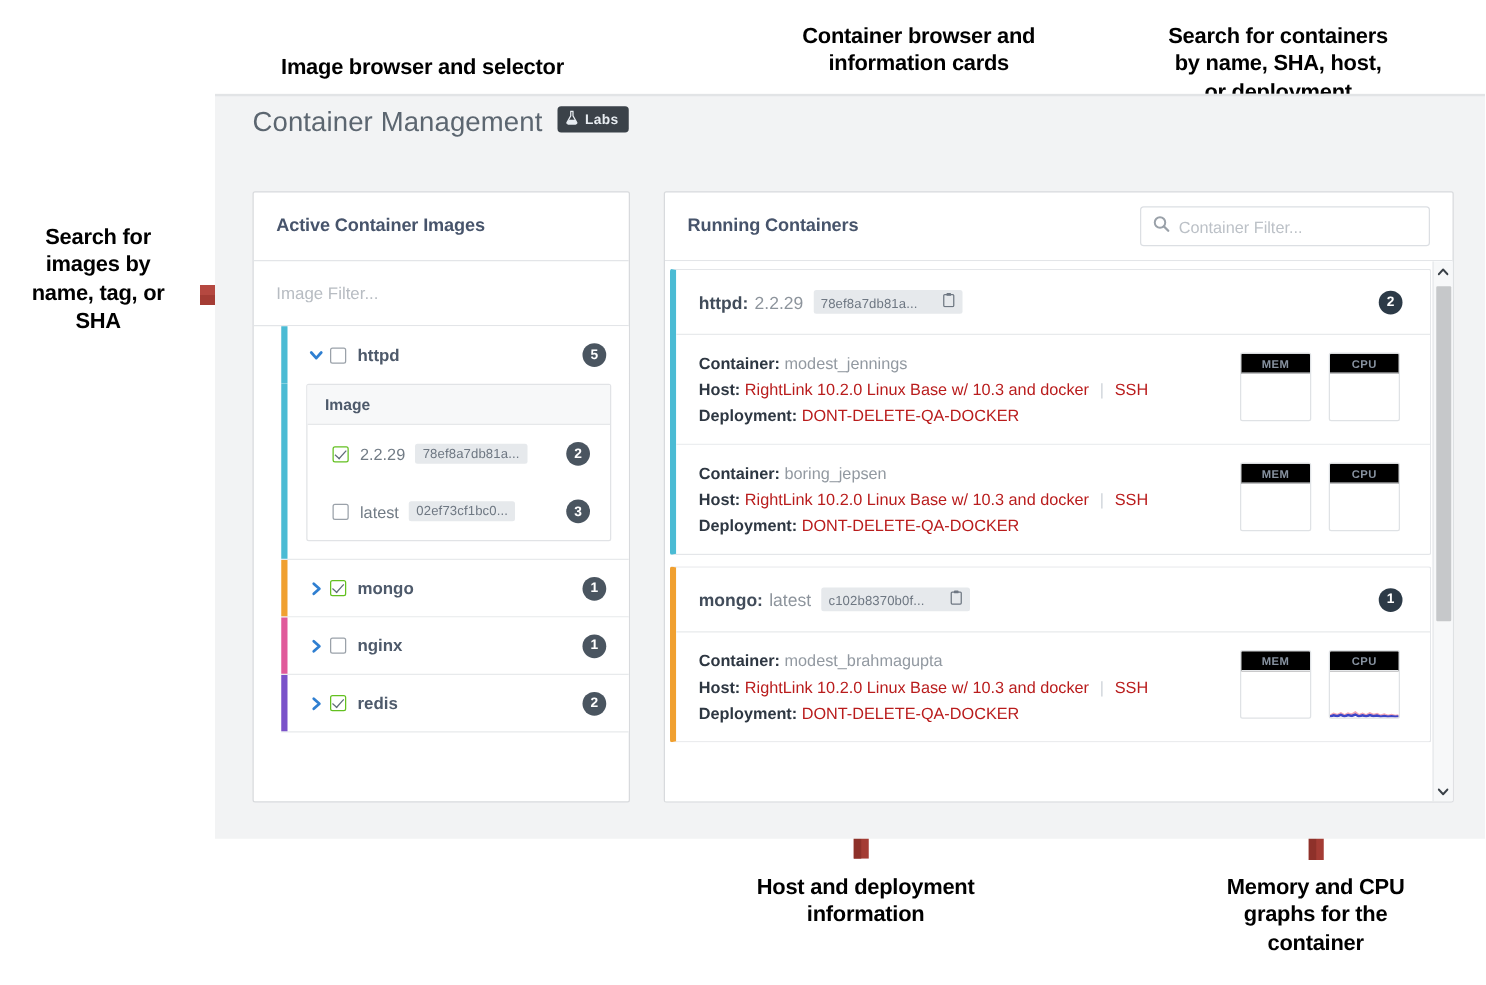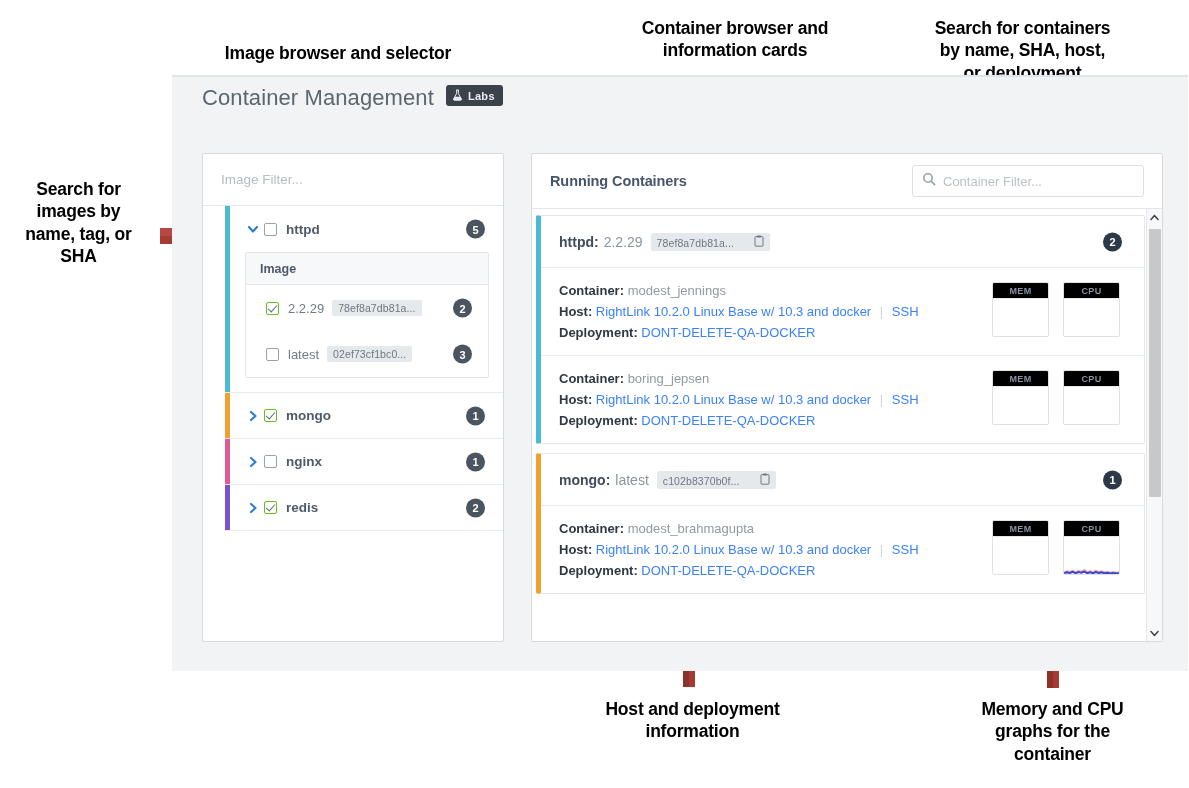--- a/index.html
+++ b/index.html
@@ -249,21 +249,21 @@
   .cont-row {
     position: relative;
     padding: 12px 0 12px 18px;
     min-height: 84px;
     border-bottom: 1px solid #eceef0;
   }
   .cont-row:last-child { border-bottom: none; }
   .info-line { font-size: 13px; line-height: 21px; color: #3d4651; }
   .info-label { font-weight: bold; color: #2e3742; }
   .info-val { color: #9299a1; }
-  .link { color: #3b82f6; text-decoration: none; }
+  .link { color: #b91c1c; text-decoration: none; }
   .sep { color: #cfd4d9; margin: 0 5px; }
 
   .graphs {
     position: absolute; right: 24px; top: 14px;
     display: flex; gap: 14px;
   }
   .graph-box {
     width: 57px; height: 55px;
     border: 1px solid #dfe2e5;
     border-radius: 2px;
@@ -367,20 +367,23 @@
             <path d="M4.2 1 L6.8 1 M4.6 1 L4.6 4.6 L1.6 10 A0.9 0.9 0 0 0 2.4 11.2 L8.6 11.2 A0.9 0.9 0 0 0 9.4 10 L6.4 4.6 L6.4 1" fill="none" stroke="#e8edf2" stroke-width="1"></path>
             <path d="M3.1 7.8 L7.9 7.8 L9.4 10 A0.9 0.9 0 0 1 8.6 11.2 L2.4 11.2 A0.9 0.9 0 0 1 1.6 10 Z" fill="#e8edf2"></path>
           </svg>
         </span>
         <span class="labs-text">Labs</span>
       </span>
     </div>
 
     <div class="panel" id="images-panel">
 
+      <div class="panel-head">
+        <span class="panel-title">Active Container Images</span>
+      </div>
 
       <div id="image-filter-row">
         <input id="image-filter-input" type="text" placeholder="Image Filter..." style="">
       </div>
 
       <div id="image-list">
 
         <div class="img-group">
           <div class="img-row expanded">
             <span class="colorbar" style="background:#4bbbd4;"></span>

